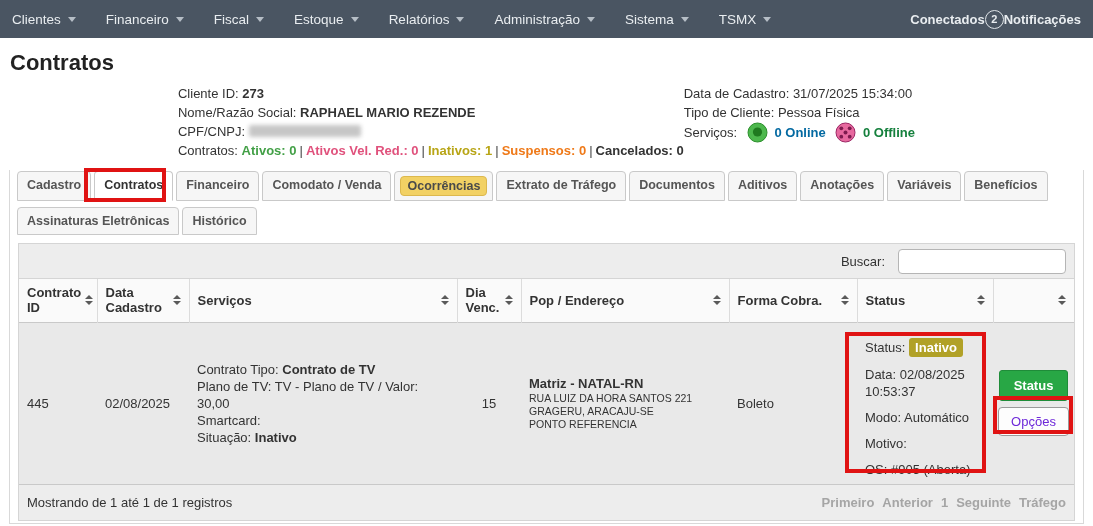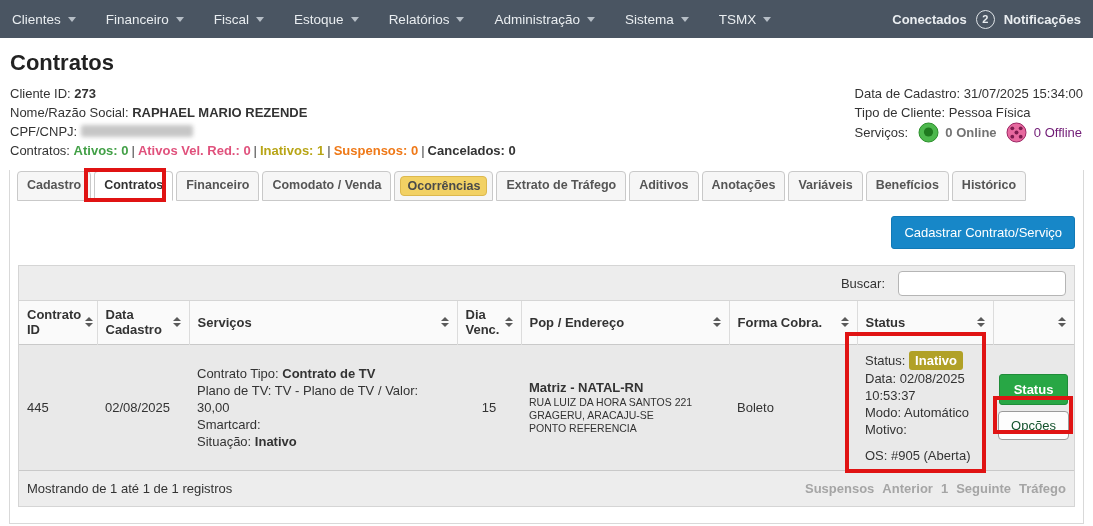--- a/index.html
+++ b/index.html
@@ -6,36 +6,36 @@
   html,body { margin:0; padding:0; }
   body {
     width:1093px; height:526px; position:relative; overflow:hidden;
     font-family:"Liberation Sans", sans-serif; font-size:13px; color:#333; background:#fff;
   }
   
   .navbar { height:38px; background:#4a5562; display:flex; align-items:center; padding:12px 12px; color:#e9edf0; }
   .nav-left { display:flex; align-items:center; gap:30px; }
   .nav-item { display:flex; align-items:center; gap:7px; cursor:pointer; font-size:13.5px; }
   .caret { width:0; height:0; border-left:4px solid transparent; border-right:4px solid transparent; border-top:5px solid #b6bec6; display:inline-block; }
-  .nav-right { margin-left:auto; display:flex; align-items:center; gap:9px; font-weight:bold; }
+  .nav-right { margin-left:auto; display:flex; align-items:center; gap:0; font-weight:bold; }
   .badge-circle { width:19px; height:19px; border:1px solid #dfe4e8; border-radius:50%; font-size:11px; display:flex; align-items:center; justify-content:center; font-weight:bold; }
   
   .page-head { padding:0 10px; }
   h1 { font-size:22px; line-height:24px; margin:13px 0 9px; color:#222; font-weight:bold; }
-  .info-row { display:flex; justify-content:space-between; margin-bottom:10px; }
+  .info-row { display:flex; justify-content:center; margin-bottom:10px; }
   .line { line-height:19px; }
   .redacted { display:inline-block; width:112px; height:12px; background:#c6c6c6; border-radius:2px; vertical-align:-1px; filter:blur(2px); }
   .c-green { color:#43a047; font-weight:bold; }
   .c-pink { color:#e0517c; font-weight:bold; }
   .c-yellow { color:#b8a516; font-weight:bold; }
   .c-orange { color:#ef7918; font-weight:bold; }
   .c-dark { color:#333; font-weight:bold; }
   .sep { color:#444; margin:0 3px; }
-  .t-green { color:#737373; font-weight:bold; }
-  .t-red { color:#701a75; font-weight:normal; }
+  .t-green { color:#0369a1; font-weight:bold; }
+  .t-red { color:#15803d; font-weight:bold; }
   .svc-icon { vertical-align:-6px; margin:0 3px 0 6px; }
   
   .tab-panel { margin:0 9px; border:1px solid #d9d9d9; border-top:none; background:#fff; height:354px; }
   .tabs { display:flex; flex-wrap:wrap; padding:1px 7px 0; row-gap:6px; }
   .tab { background:#f6f6f6; border:1px solid #c9c9c9; border-radius:4px 4px 0 0; padding:6px 9px; font-weight:bold; color:#555; font-size:12.5px; margin-right:3px; cursor:pointer; white-space:nowrap; }
   .tab.active { background:#fff; border-bottom-color:#fff; color:#333; }
   .tab.hl { padding:4px 5px; background:#f6f6f6; }
   .tab.hl .pill { background:#f2d164; border:1px solid #dcb84e; border-radius:4px; padding:2px 6px; color:#4a4a4a; display:inline-block; }
   .btn-row { text-align:right; padding:15px 8px 8px; }
   .btn-blue { background:#1787c8; color:#fff; border:1px solid #1179b6; border-radius:3px; padding:8px 12px; font-size:13px; font-family:inherit; cursor:pointer; }
@@ -49,25 +49,25 @@
   .th-inner { display:flex; align-items:center; justify-content:space-between; gap:4px; }
   .sort { display:inline-flex; flex-direction:column; gap:2px; }
   .sort i { display:block; width:0; height:0; border-left:4px solid transparent; border-right:4px solid transparent; }
   .sort .up { border-bottom:4px solid #5a5a5a; }
   .sort .dn { border-top:4px solid #5a5a5a; }
   td { background:#e9e9e9; padding:6px 8px; vertical-align:middle; border-top:1px solid #c9c9c9; height:114px; line-height:17px; }
   td.center { text-align:center; }
   .pop-title { font-weight:bold; }
   .pop-line { font-size:10.5px; line-height:13px; }
   .badge-olive { background:#b1a127; color:#fff; font-weight:bold; padding:1px 6px; border-radius:3px; display:inline-block; }
-  .status-lines div { line-height:17px; }
+  .status-lines div { line-height:17px;margin-top:9px; }
   .os-line { margin-top:9px; }
   .btn-stack { display:flex; flex-direction:column; align-items:center; gap:6px; }
   .btn-green { background:#28a745; color:#fff; border:1px solid #1f8c39; border-radius:3px; padding:7px 14px; font-weight:bold; font-size:13px; font-family:inherit; cursor:pointer; }
-  .btn-light { background:#fdfdfd; color:#14532d; border:1px solid #9a9a9a; border-radius:4px; padding:6px 12px; font-size:13px; font-family:inherit; cursor:pointer; }
+  .btn-light { background:#fdfdfd; color:#6d28d9; border:1px solid #9a9a9a; border-radius:4px; padding:6px 12px; font-size:13px; font-family:inherit; cursor:pointer; }
   .grid-footer { background:#ededed; border-top:1px solid #c9c9c9; padding:8px; display:flex; justify-content:space-between; align-items:center; height:36px; }
   .pagination { display:flex; gap:8px; font-weight:bold; color:#a5a5a5; }
   .pagination span { cursor:pointer; }
   
   .anno { position:absolute; border:4px solid #e01313; pointer-events:none; z-index:20; }
   #anno-tab { left:84px; top:168px; width:82px; height:34px; }
   #anno-status-col { left:845px; top:332px; width:141px; height:141px; }
   #anno-status-btn { left:993px; top:396px; width:80px; height:38px; }
 </style>
 </head>
@@ -152,30 +152,29 @@
 </div>
 
 <div class="tab-panel">
   <div class="tabs">
     <div class="tab">Cadastro</div>
     <div class="tab active">Contratos</div>
     <div class="tab">Financeiro</div>
     <div class="tab">Comodato / Venda</div>
     <div class="tab hl"><span class="pill">Ocorrências</span></div>
     <div class="tab">Extrato de Tráfego</div>
+    <div class="tab">Documentos</div>
     <div class="tab">Aditivos</div>
     <div class="tab">Anotações</div>
     <div class="tab">Variáveis</div>
     <div class="tab">Benefícios</div>
+    <div class="tab">Assinaturas Eletrônicas</div>
     <div class="tab">Histórico</div>
   </div>
 
-  <div class="btn-row">
-    <button class="btn-blue">Cadastrar Contrato/Serviço</button>
-  </div>
 
   <div class="grid">
     <div class="search-row">
       <span>Buscar:</span>
       <input type="text" value="" style="">
     </div>
     <table>
       <colgroup>
         <col style="width:78px">
           <col style="width:92px">
@@ -294,21 +293,21 @@
               <button class="btn-green">Status</button>
               <button class="btn-light">Opções</button>
             </div>
           </td>
         </tr>
       </tbody>
     </table>
     <div class="grid-footer">
       <span>Mostrando de 1 até 1 de 1 registros</span>
       <div class="pagination">
-        <span>Suspensos</span>
+        <span>Primeiro</span>
         <span>Anterior</span>
         <span>1</span>
         <span>Seguinte</span>
         <span>Tráfego</span>
       </div>
     </div>
   </div>
 </div>
 
 <div class="anno" id="anno-tab"></div>

